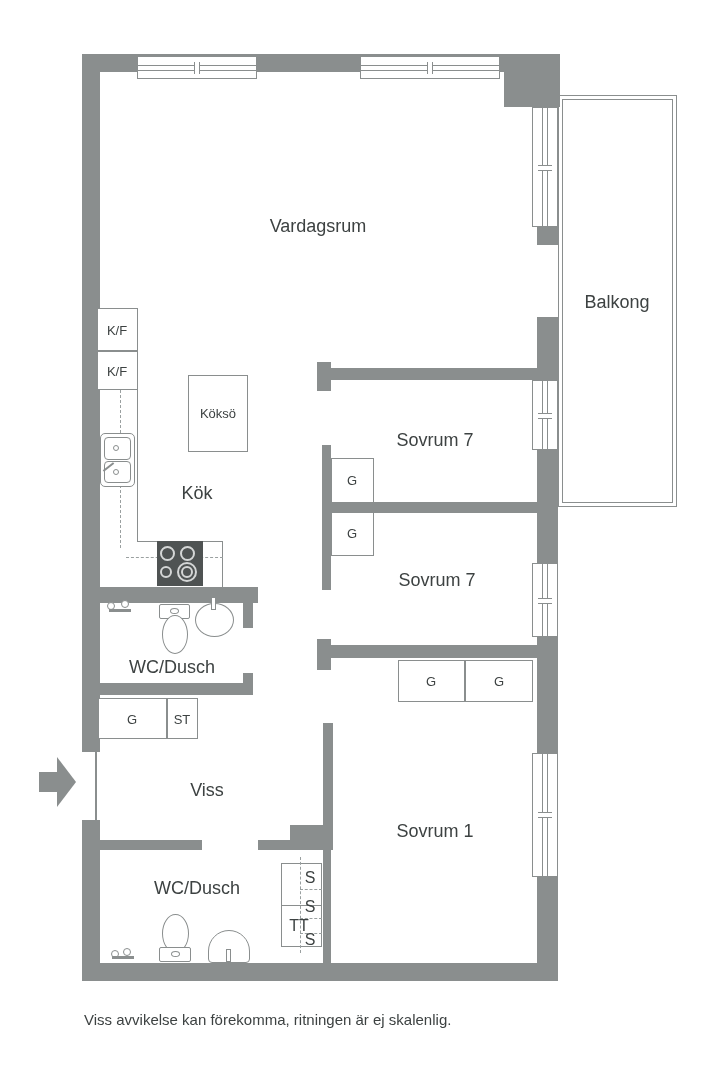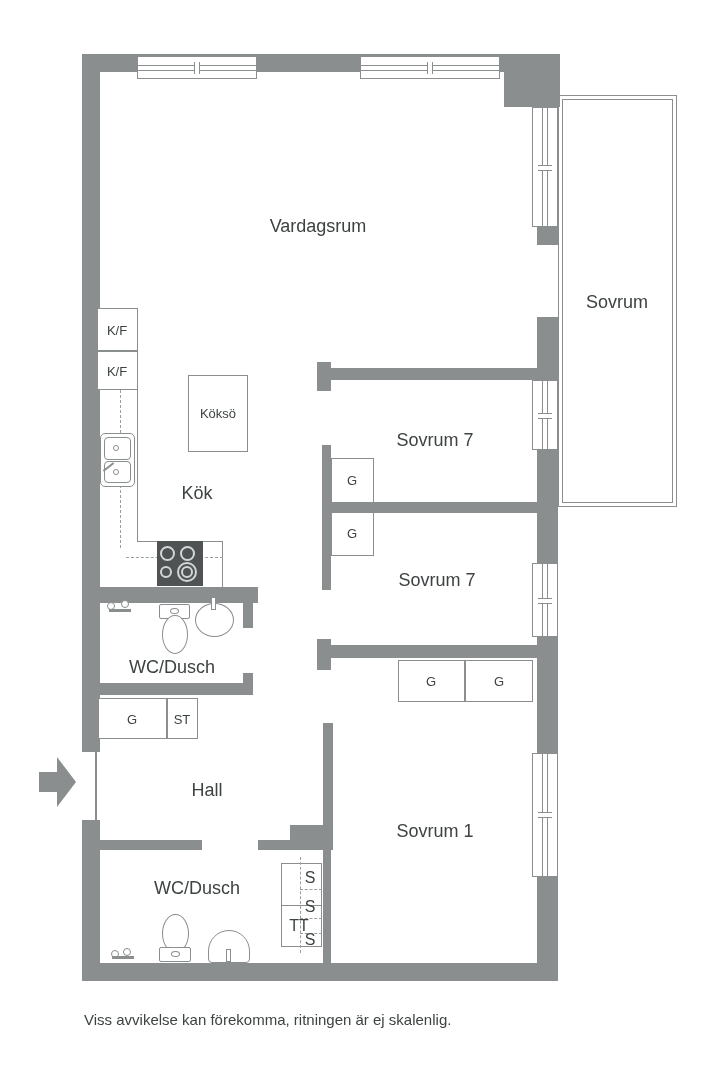--- a/index.html
+++ b/index.html
@@ -157,29 +157,29 @@
   <div class="ln" style="left:112px;top:956px;width:22px;height:3px"></div>
 
   <div class="box" style="left:281px;top:863px;width:41px;height:84px"></div>
   <div class="ln" style="left:281px;top:905px;width:41px;height:1px"></div>
   <div class="dash-v" style="left:300px;top:857px;height:96px"></div>
   <div class="dash-h" style="left:300px;top:889px;width:22px"></div>
   <div class="dash-h" style="left:300px;top:918px;width:22px"></div>
   <div class="dash-h" style="left:300px;top:933px;width:22px"></div>
 
   <div class="label rm" style="left:318px;top:226px">Vardagsrum</div>
-  <div class="label rm" style="left:617px;top:302px">Sovrum</div>
+  <div class="label rm" style="left:617px;top:302px">Balkong</div>
   <div class="label rm" style="left:435px;top:440px">Sovrum 7</div>
   <div class="label rm" style="left:437px;top:580px">Sovrum 7</div>
   <div class="label rm" style="left:435px;top:831px">Sovrum 1</div>
   <div class="label rm" style="left:197px;top:493px">Kök</div>
   <div class="label fx" style="left:218px;top:413px">Köksö</div>
   <div class="label rm" style="left:172px;top:667px">WC/Dusch</div>
   <div class="label rm" style="left:197px;top:888px">WC/Dusch</div>
-  <div class="label rm" style="left:207px;top:790px">Hall</div>
+  <div class="label rm" style="left:207px;top:790px">Viss</div>
 
   <div class="label fx" style="left:117px;top:330px">K/F</div>
   <div class="label fx" style="left:117px;top:371px">K/F</div>
   <div class="label fx" style="left:352px;top:480px">G</div>
   <div class="label fx" style="left:352px;top:533px">G</div>
   <div class="label fx" style="left:132px;top:719px">G</div>
   <div class="label fx" style="left:182px;top:719px">ST</div>
   <div class="label fx" style="left:431px;top:681px">G</div>
   <div class="label fx" style="left:499px;top:681px">G</div>
   <div class="label sm" style="left:310px;top:878px">S</div>

